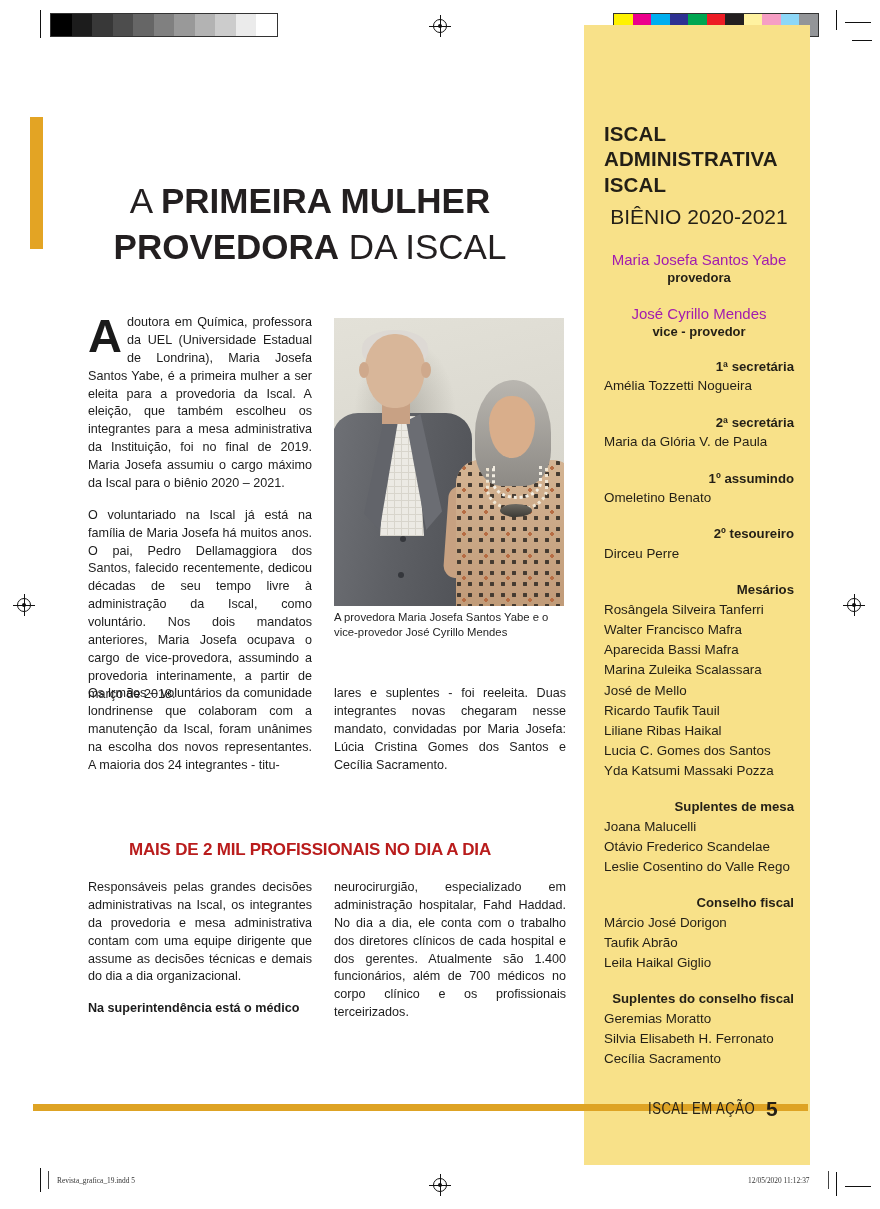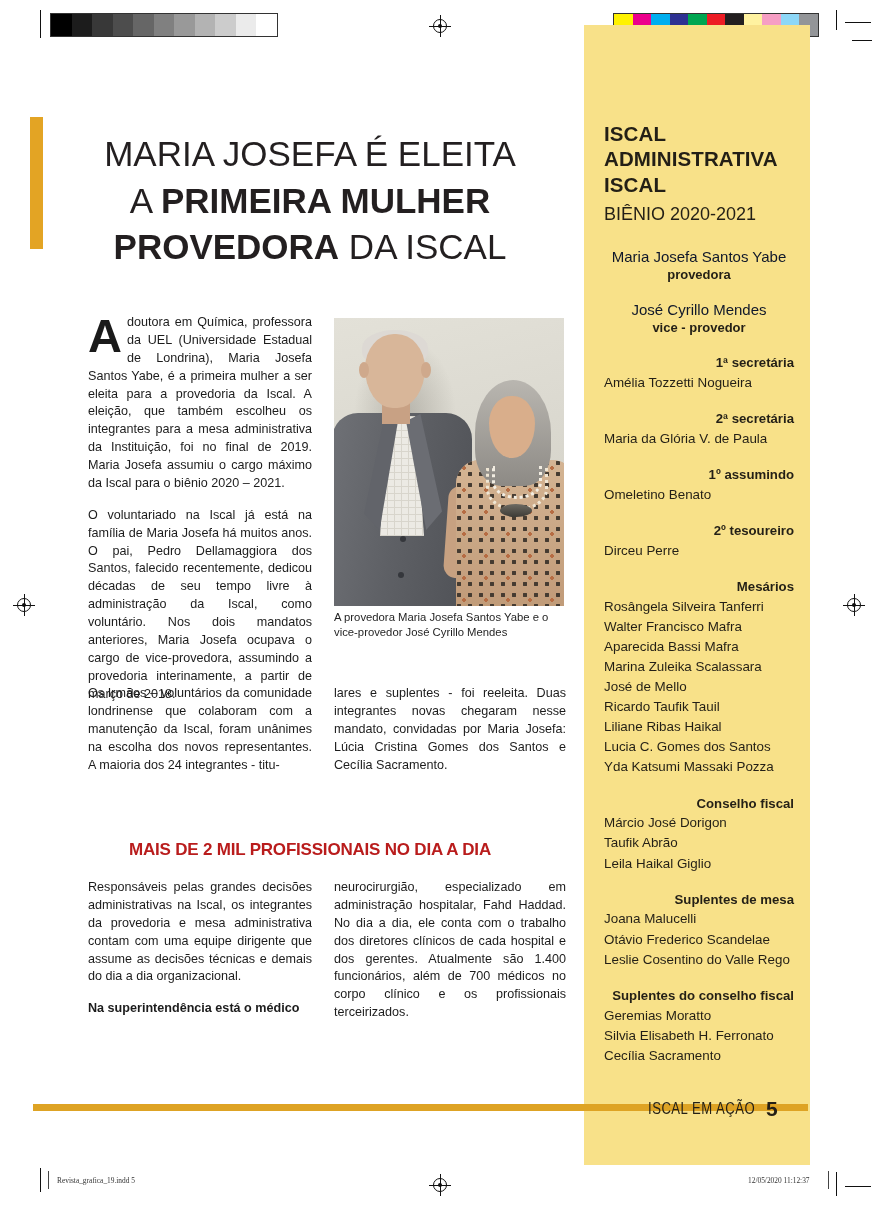--- a/index.html
+++ b/index.html
@@ -23,24 +23,24 @@
 
   .crop-v{position:absolute;width:1px;background:#111;}
   .crop-h{position:absolute;height:1px;background:#111;}
 
   
   .sidebar{position:absolute;left:584px;top:25px;width:226px;height:1140px;
            background:#F8E189;}
   .sb-inner{padding:96px 16px 0 20px;}
   .sb-title{font-size:20.5px;font-weight:700;line-height:1.24;letter-spacing:.1px;
             color:#231f16;}
-  .sb-sub{font-size:18px;font-weight:400;line-height:1.2;margin-top:7px;color:#231f16;}
+  .sb-sub{font-size:21px;font-weight:400;line-height:1.2;margin-top:7px;color:#231f16;text-align:center;}
 
   .lead{margin-top:22px;text-align:center;}
-  .lead .nm{font-size:15px;line-height:1.25;color:#0f172a;}
+  .lead .nm{font-size:15px;line-height:1.25;color:#a21caf;}
   .lead .rl{font-size:13px;font-weight:700;line-height:1.3;color:#231f16;}
   .lead .blk2{margin-top:18px;}
 
   .grp{margin-top:16px;}
   .grp .hd{font-size:13.2px;font-weight:700;line-height:1.5;color:#231f16;text-align:right;}
   .grp .nm{font-size:13.4px;line-height:1.5;color:#231f16;}
 
   
   .accent-bar{position:absolute;left:30px;top:117px;width:13px;height:132px;
               background:#E3A424;}
@@ -229,45 +229,45 @@
       <div class="nm">Aparecida Bassi Mafra</div>
       <div class="nm">Marina Zuleika Scalassara</div>
       <div class="nm">José de Mello</div>
       <div class="nm">Ricardo Taufik Tauil</div>
       <div class="nm">Liliane Ribas Haikal</div>
       <div class="nm">Lucia C. Gomes dos Santos</div>
       <div class="nm">Yda Katsumi Massaki Pozza</div>
     </div>
 
     <div class="grp">
+      <div class="hd">Suplentes de mesa</div>
+      <div class="nm">Joana Malucelli</div>
+      <div class="nm">Otávio Frederico Scandelae</div>
+      <div class="nm">Leslie Cosentino do Valle Rego</div>
+    </div>
+
+    <div class="grp">
       <div class="hd">Conselho fiscal</div>
       <div class="nm">Márcio José Dorigon</div>
       <div class="nm">Taufik Abrão</div>
       <div class="nm">Leila Haikal Giglio</div>
     </div>
 
     <div class="grp">
-      <div class="hd">Suplentes de mesa</div>
-      <div class="nm">Joana Malucelli</div>
-      <div class="nm">Otávio Frederico Scandelae</div>
-      <div class="nm">Leslie Cosentino do Valle Rego</div>
-    </div>
-
-    <div class="grp">
       <div class="hd">Suplentes do conselho fiscal</div>
       <div class="nm">Geremias Moratto</div>
       <div class="nm">Silvia Elisabeth H. Ferronato</div>
       <div class="nm">Cecília Sacramento</div>
     </div>
   </div>
 </aside>
 
 <div class="accent-bar"></div>
 <h1 class="headline">
-  <span>MARIA JOSEFA É ELEITA</span><br>
+  <br>
   <span>A </span><b>PRIMEIRA MULHER</b><br>
   <b>PROVEDORA</b><span> DA ISCAL</span>
 </h1>
 
 <div class="col" style="left:88px;top:314px;width:224px;">
   <p><span class="dropcap">A</span><span>doutora em Química, professora da UEL (Universidade Estadual de Londrina), Maria Josefa Santos Yabe, é a primeira mulher a ser eleita para a provedoria da Iscal. A eleição, que também escolheu os integrantes para a mesa administrativa da Instituição, foi no final de 2019. Maria Josefa assumiu o cargo máximo da Iscal para o biênio 2020 – 2021.</span></p>
   <p style="margin-top:14px;">O voluntariado na Iscal já está na família de Maria Josefa há muitos anos. O pai, Pedro Dellamaggiora dos Santos,  falecido recentemente, dedicou décadas de seu tempo livre à administração da Iscal, como voluntário. Nos dois mandatos anteriores, Maria Josefa ocupava o cargo de vice-provedora, assumindo a provedoria interinamente, a partir de março de 2018.</p>
 </div>
 
 <figure class="photo" style="margin:0;">

